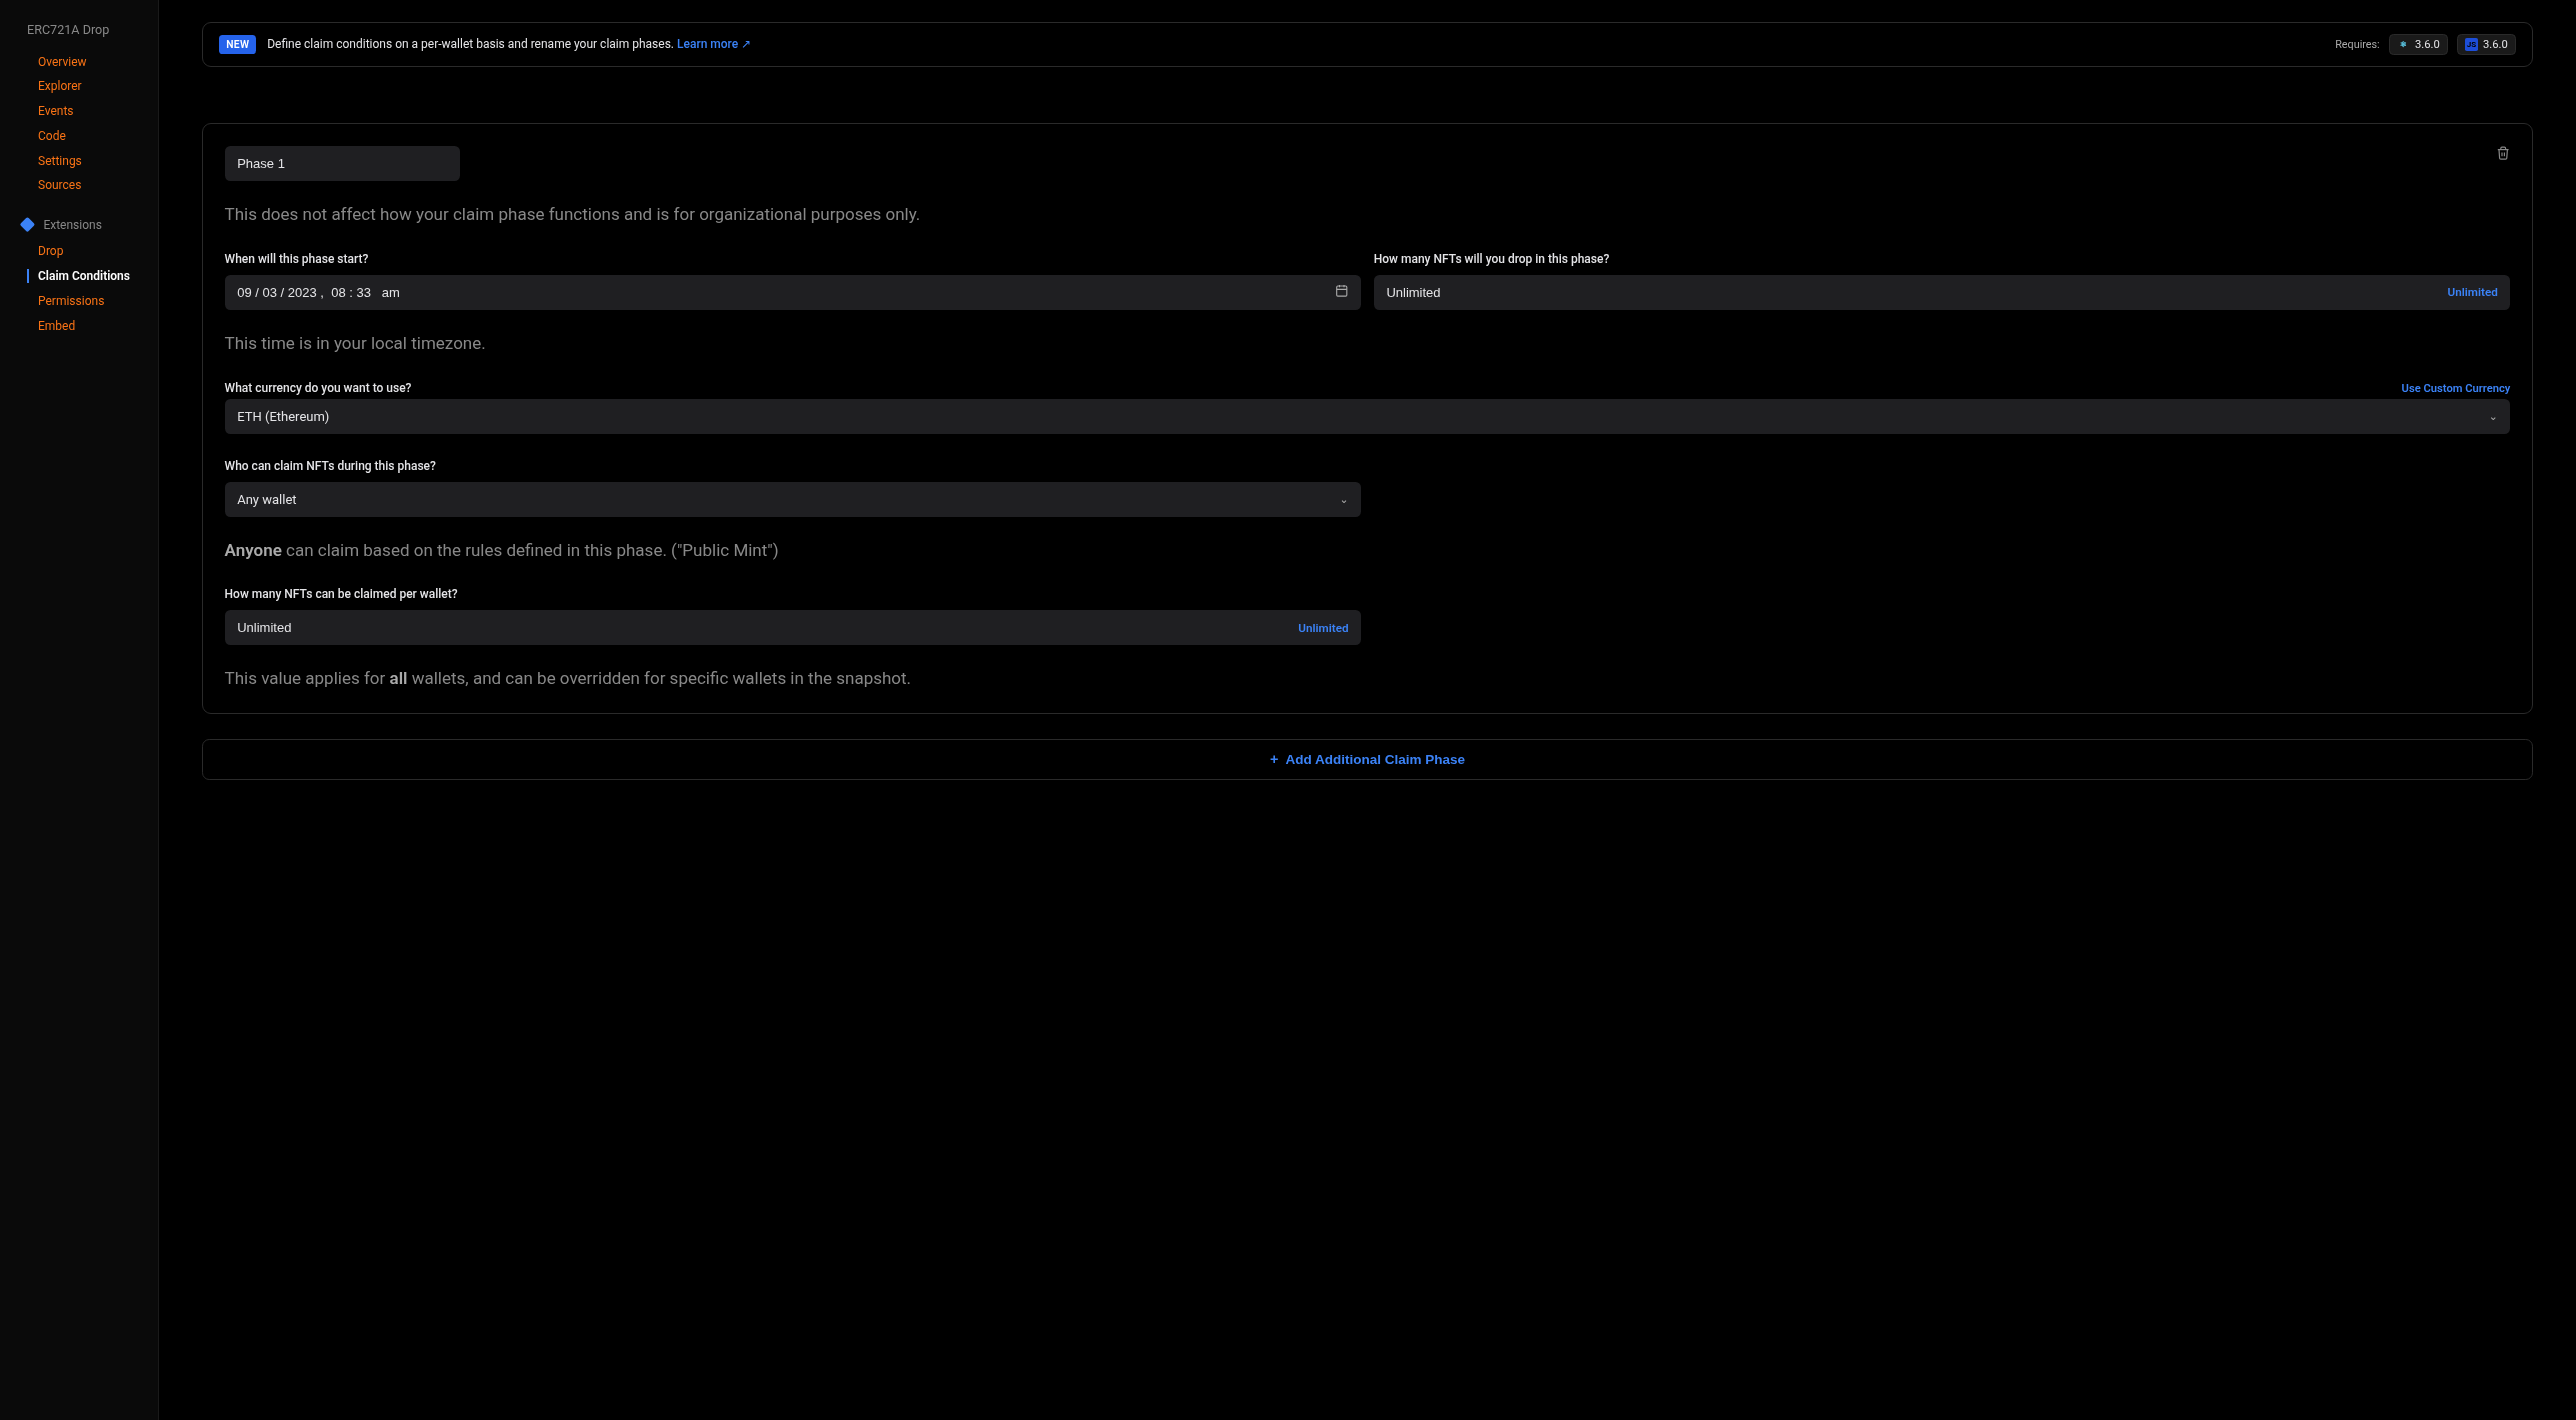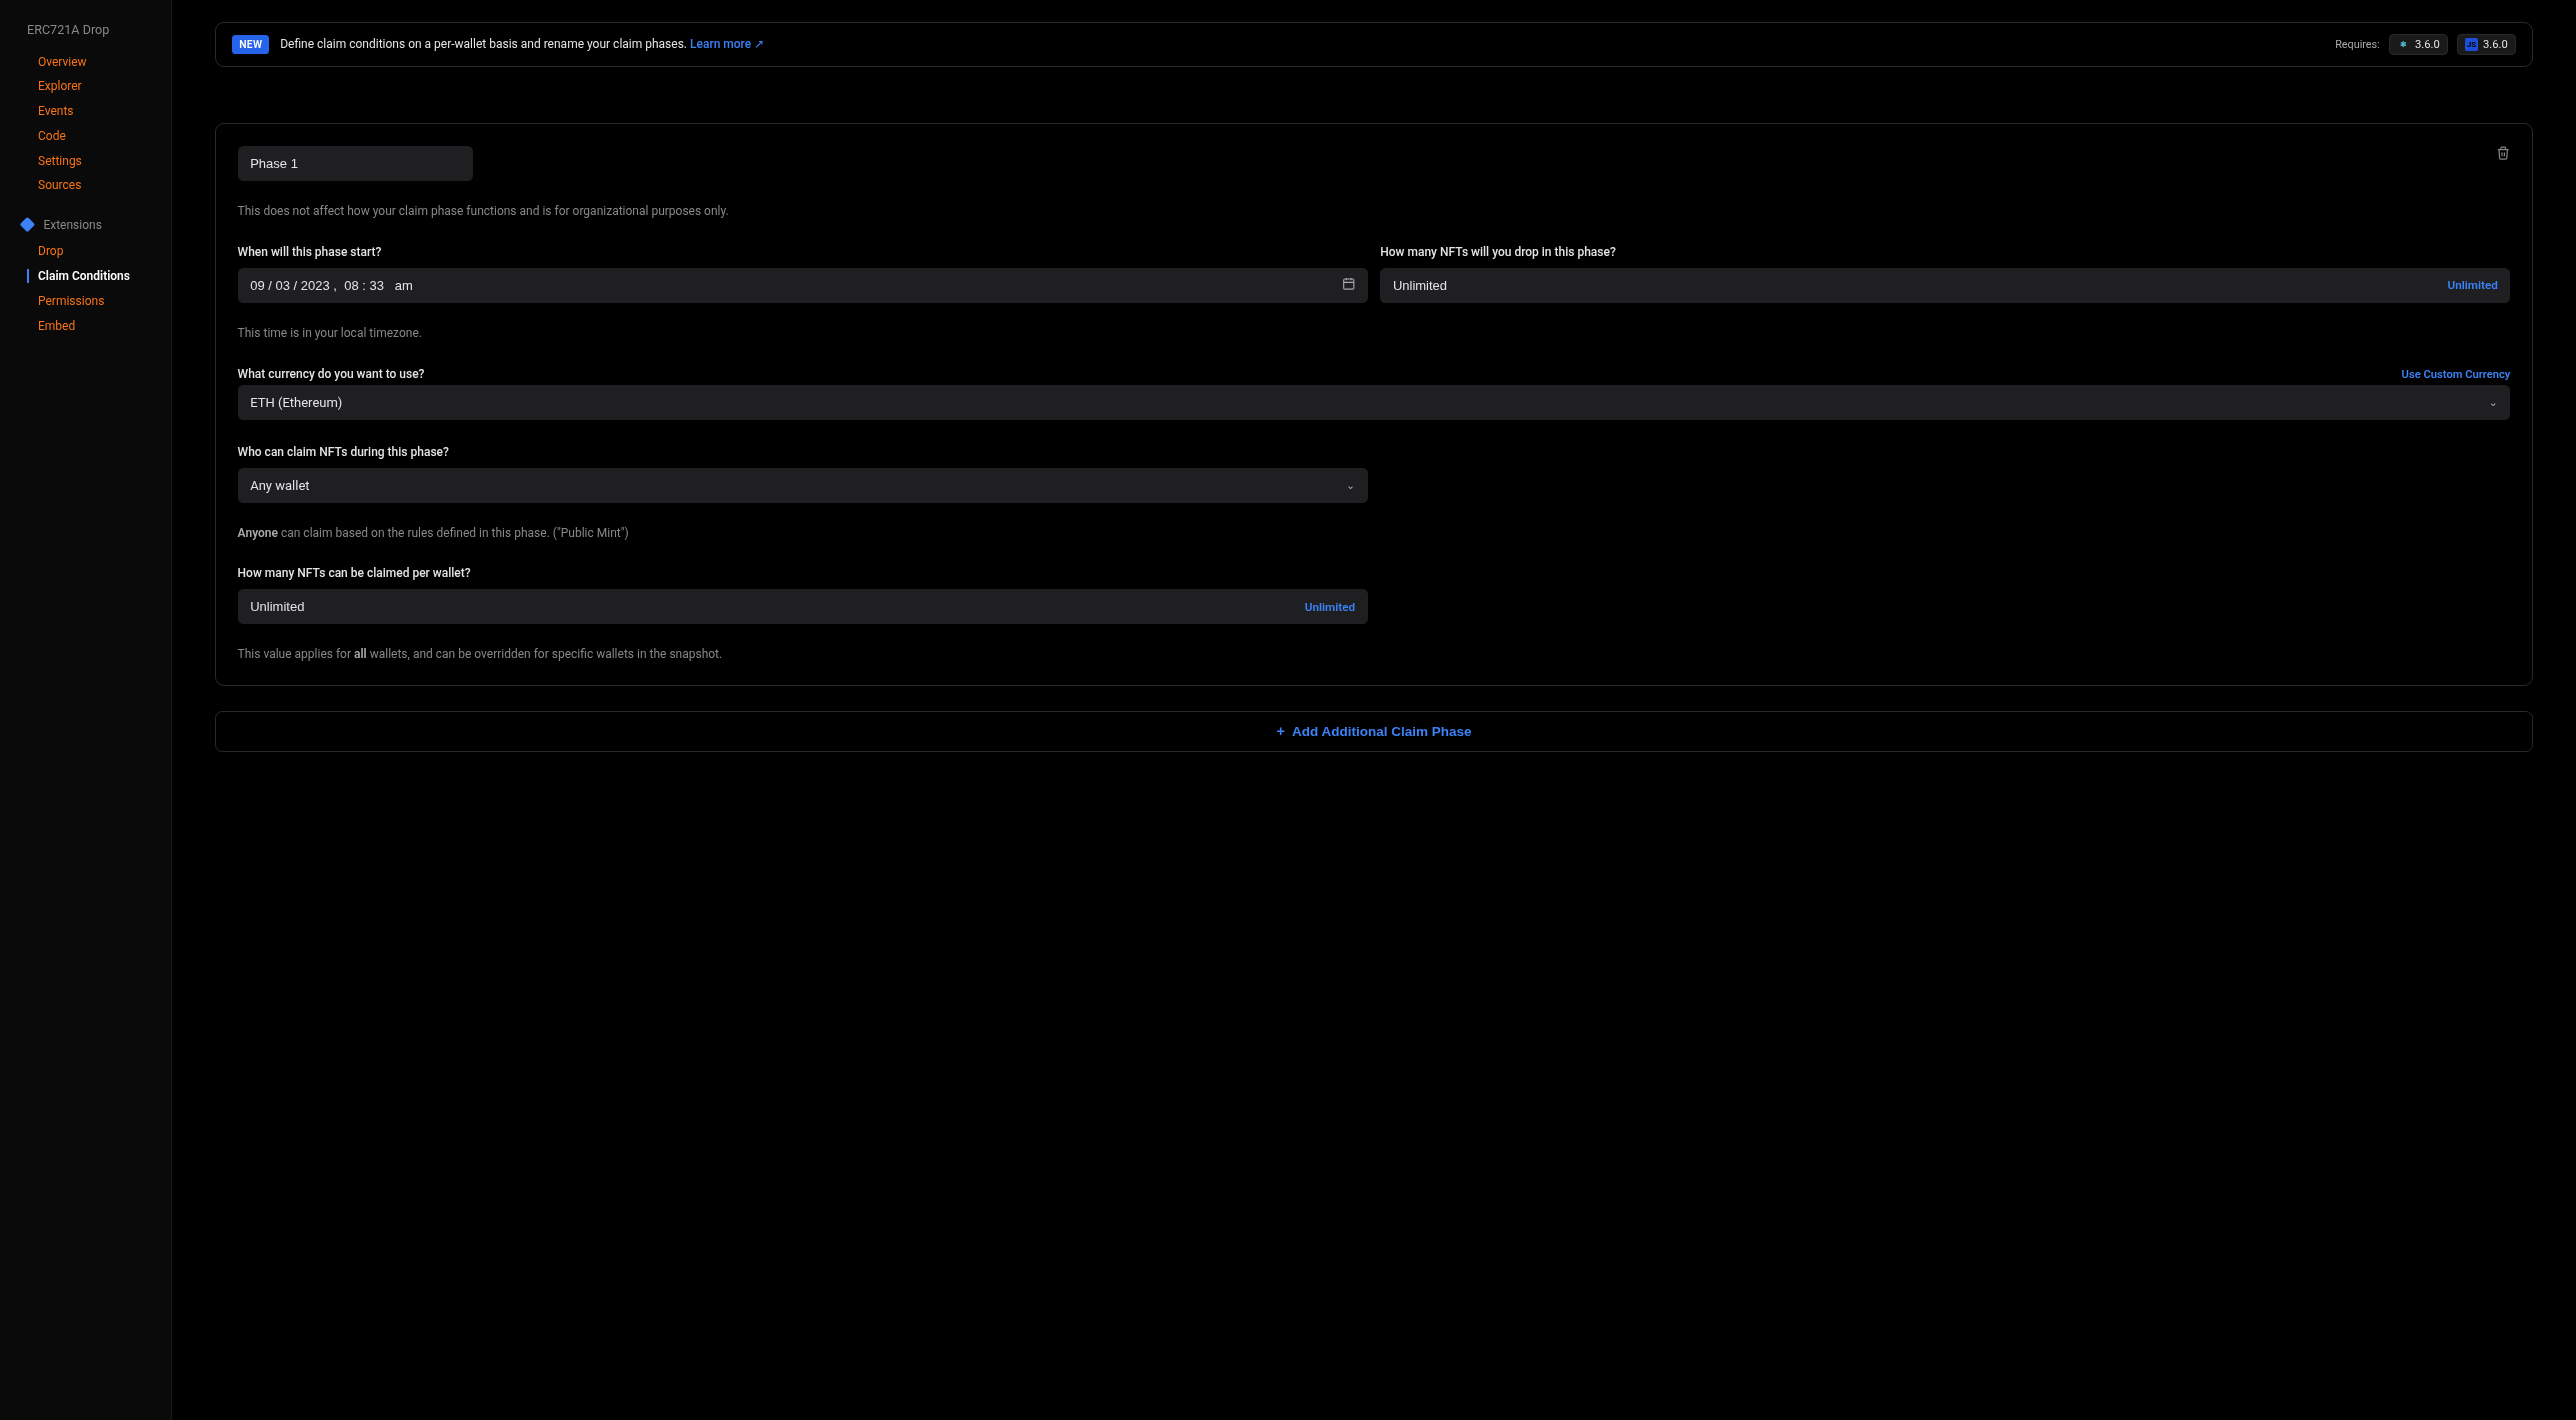--- a/index.html
+++ b/index.html
@@ -9,21 +9,21 @@
     }
     body {
       font-family: -apple-system, BlinkMacSystemFont, 'Segoe UI', Roboto, sans-serif;
       background: #000;
       color: #e4e4e7;
       font-size: 12.6px;
       display: flex;
       min-height: 100vh;
     }
     .sidebar {
-      width: 172px;
+      width: 159px;
       background: #0a0a0a;
       border-right: 0.9px solid #1a1a1a;
       padding: 21.6px 0;
     }
     .sidebar-title {
       color: #888;
       font-size: 12.6px;
       padding: 0 27px 12.6px;
     }
     .sidebar-item {
@@ -151,21 +151,21 @@
     }
     .label {
       font-size: 12px;
       color: #e4e4e7;
       font-weight: 500;
       display: block;
       margin-bottom: 9px;
     }
     .field-hint {
       color: #888;
-      font-size: 12px;
+      font-size: 17px;
       margin-top: 22px;
       line-height: 1.4;
     }
     .field-hint b {
       color: #aaa;
       font-weight: 600;
     }
     .input {
       background: #1f1f22;
       border: none;

